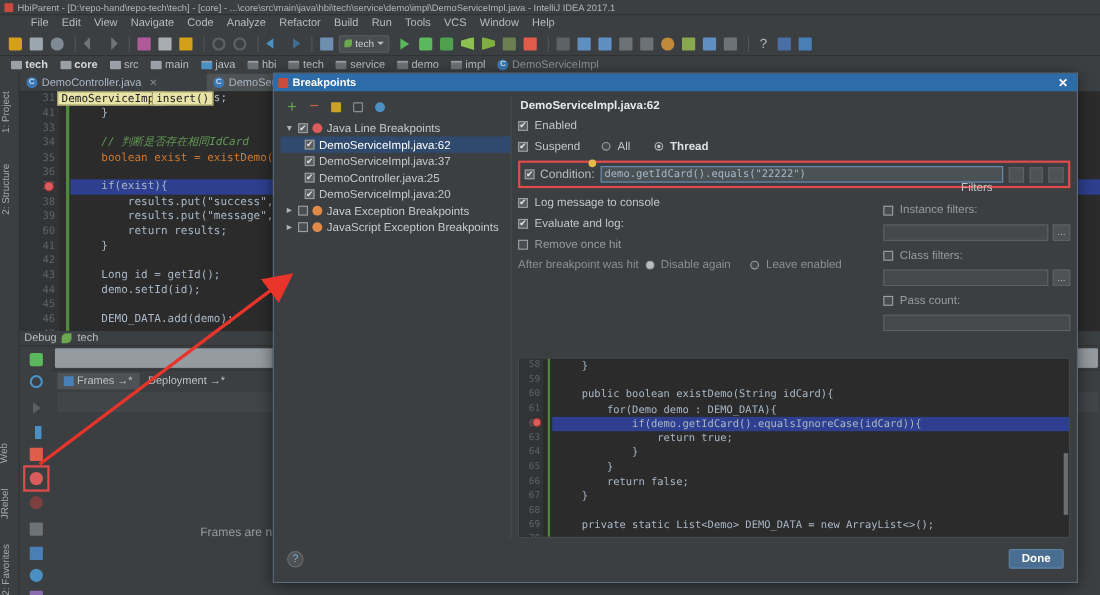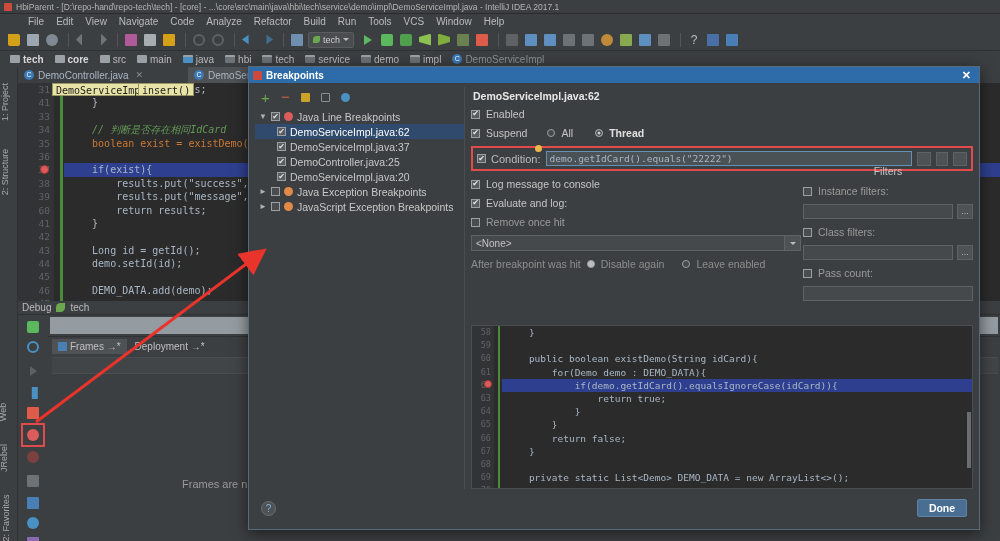--- a/index.html
+++ b/index.html
@@ -740,28 +740,20 @@
           <span class="lbl">Evaluate and log:</span>
         </div>
 
 
         <div class="row" style="width:300px;">
           <span class="cb off">✔</span>
           <span class="lbl" style="color:#9a9a9a;">Remove once hit</span>
         </div>
 
 
-        <div class="field-row" style="width:330px;">
-          <div class="selectbox" style="flex:1;position:relative;">
-            <span>&lt;None&gt;</span>
-            <span class="ddbtn">
-                <span class="caret"></span>
-              </span>
-          </div>
-        </div>
 
         <div class="row" style="width:340px;color:#8e8e8e;">
           <span class="lbl">After breakpoint was hit</span>
           <span class="rb on2"></span>
           <span class="lbl">Disable again</span>
           <span style="width:6px;"></span>
           <span class="rb"></span>
           <span class="lbl">Leave enabled</span>
         </div>
 

